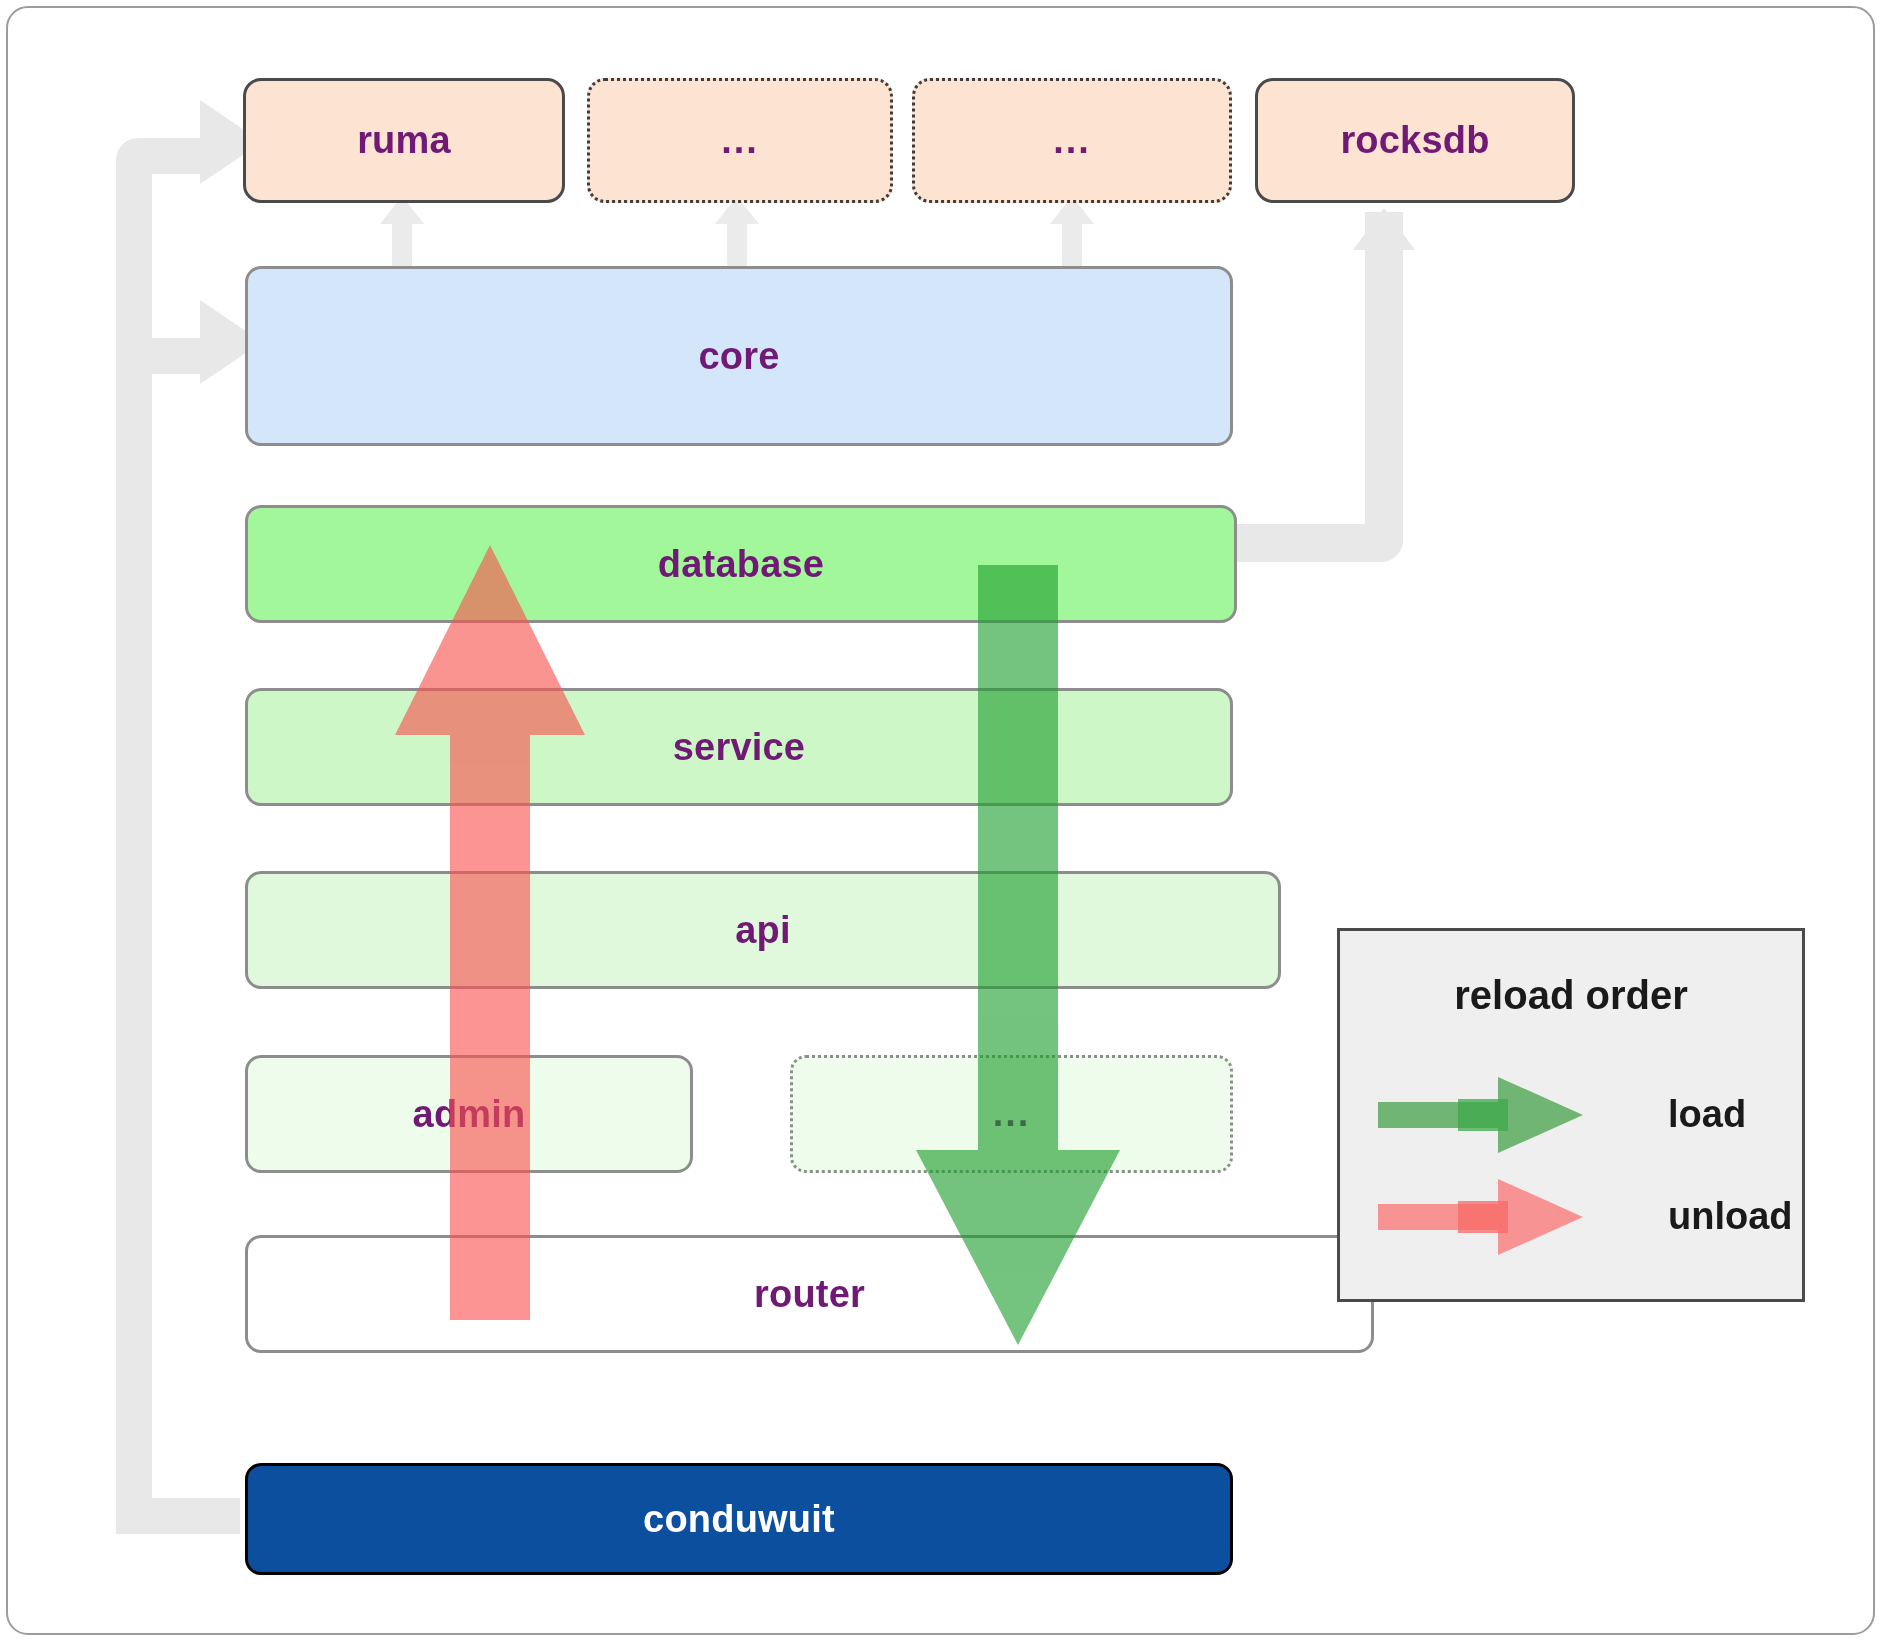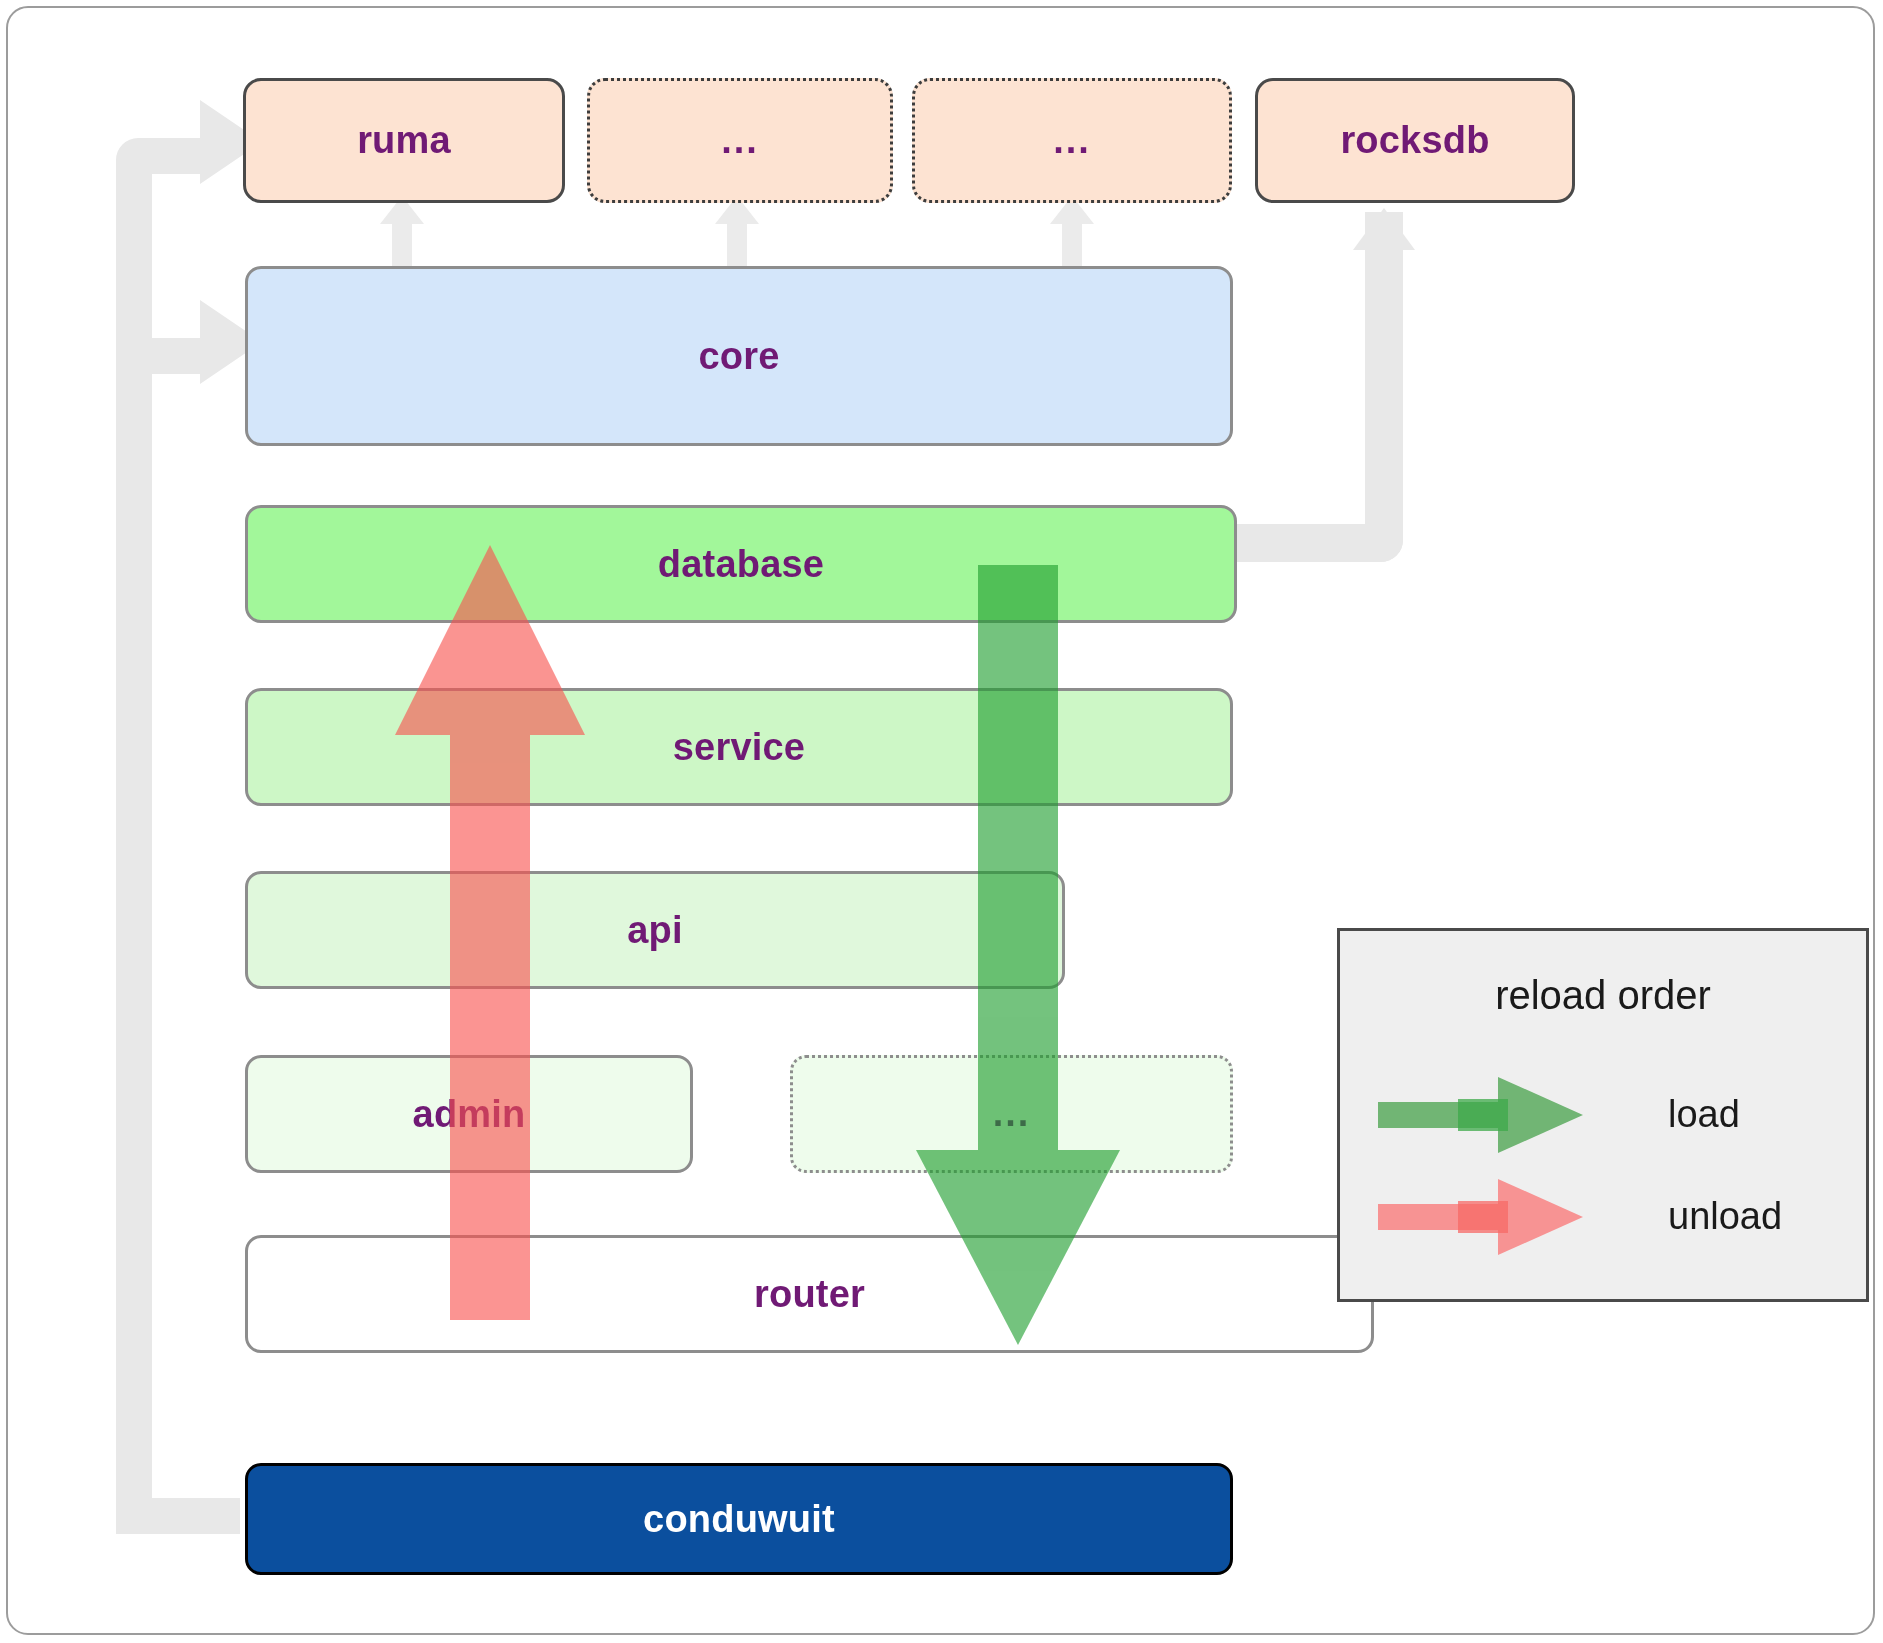--- a/index.html
+++ b/index.html
@@ -111,25 +111,26 @@
     left: 0; top: 0;
     width: 1883px; height: 1643px;
     pointer-events: none;
   }
 
   
   .legend {
     position: absolute;
     left: 1337px;
     top: 928px;
-    width: 532px;
+    width: 468px;
     height: 374px;
     background: #efefef;
     border: 3px solid #4a4a4a;
     box-sizing: border-box;
+    font-weight: bold;
   }
   .legend-title {
     position: absolute;
     left: 0;
     top: 42px;
     width: 100%;
     text-align: center;
     font-size: 40px;
     color: #1a1a1a;
   }
@@ -216,21 +217,21 @@
   </div>
 
   <div class="box database" style="left:245px; top:505px; width:992px; height:118px;">
     <span>database</span>
   </div>
 
   <div class="box service" style="left:245px; top:688px; width:988px; height:118px;">
     <span>service</span>
   </div>
 
-  <div class="box api" style="left:245px; top:871px; width:820px; height:118px;text-align:center;">
+  <div class="box api" style="left:245px; top:871px; width:1036px; height:118px;text-align:center;">
     <span>api</span>
   </div>
 
   <div class="box admin" style="left:245px; top:1055px; width:448px; height:118px;">
     <span>admin</span>
   </div>
 
   <div class="box ellipsis-layer" style="left:790px; top:1055px; width:443px; height:118px;">
     <span class="dots">...</span>
   </div>

